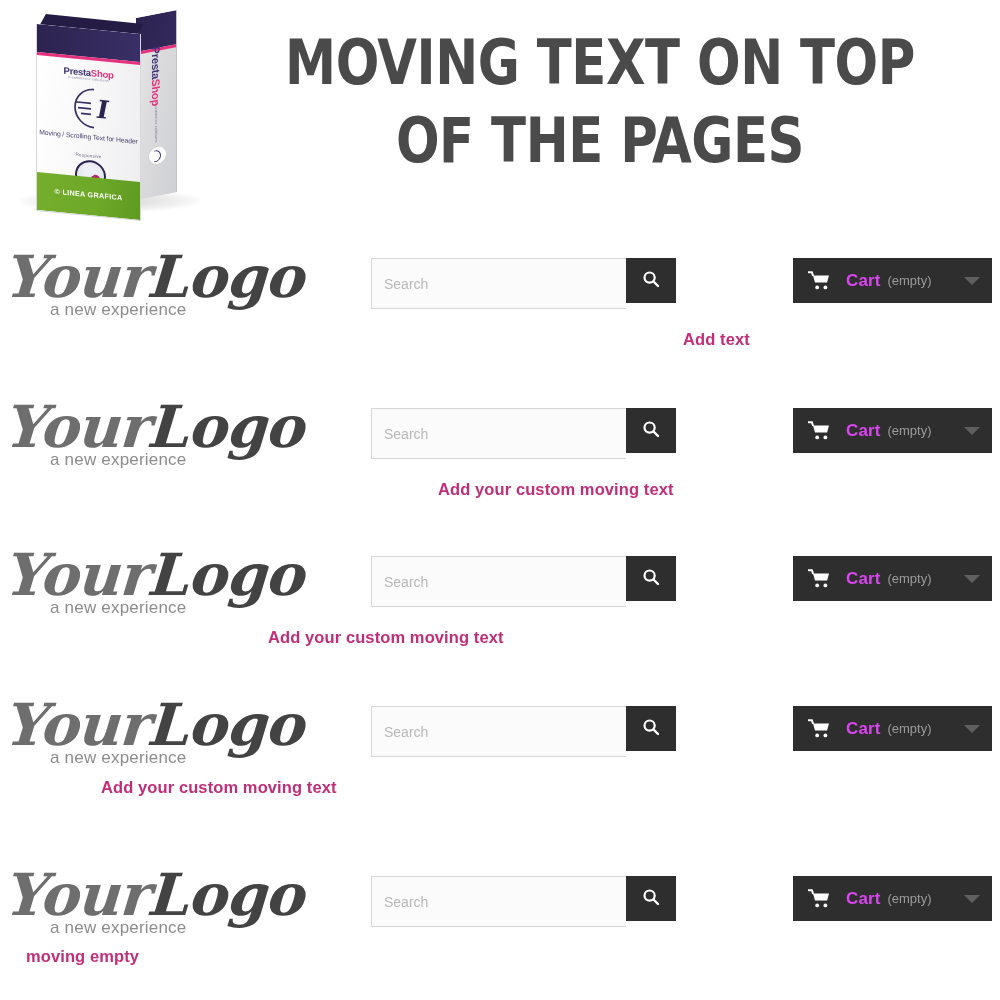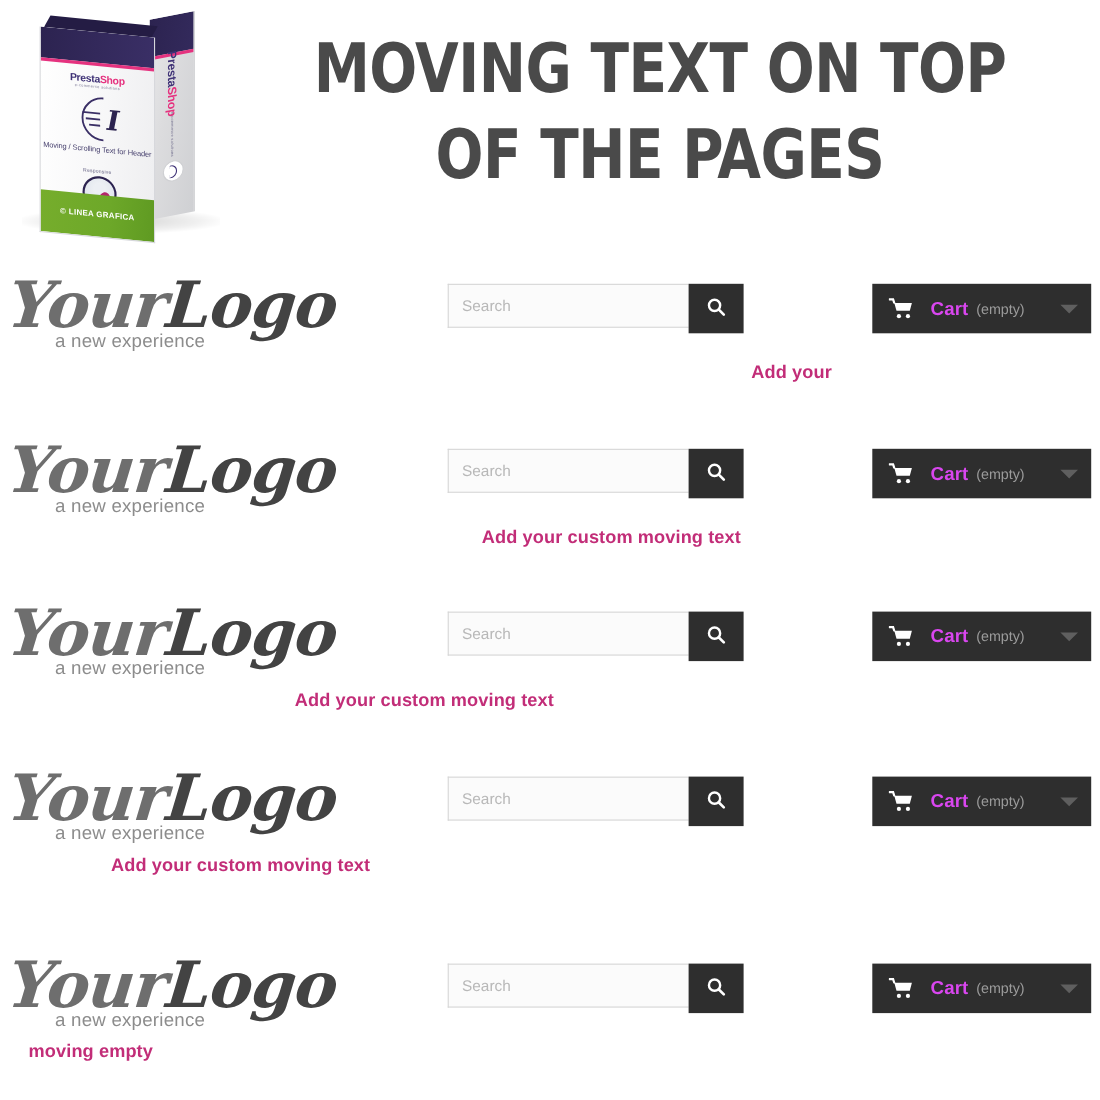--- a/index.html
+++ b/index.html
@@ -272,31 +272,30 @@
   .search-block {
     position: absolute;
     top: 26px;
     left: 371px;
     width: 305px;
     height: 45px;
     display: flex;
   }
   .search-input {
     flex: 1 1 auto;
-    height: 40px;
+    height: 51px;
     box-sizing: border-box;
     border: 1px solid #d6d6d6;
     border-right: none;
     background: #fbfbfb;
     color: #0369a1;
     font-family: "Liberation Sans", sans-serif;
     font-size: 14px;
     padding: 0 12px;
     outline: none;
-    margin-left: 36px;
   }
   .search-input::placeholder { color: #b8b8b8; }
   .search-btn {
     width: 50px;
     height: 45px;
     flex: 0 0 50px;
     border: none;
     background: #2e2e2e;
     cursor: pointer;
     display: flex;
@@ -436,21 +435,21 @@
           <path d="M0.5 1.2 h3.4 l1.0 3.0" fill="none" stroke="#ffffff" stroke-width="2" stroke-linecap="round"></path>
           <path d="M5.0 4.4 H21 l-1.9 7.2 H7.0 Z" fill="#ffffff"></path>
           <circle cx="9.2" cy="16.4" r="1.9" fill="#ffffff"></circle>
           <circle cx="17.4" cy="16.4" r="1.9" fill="#ffffff"></circle>
         </svg>
       </span>
       <span class="cart-label">Cart</span>
       <span class="cart-empty">(empty)</span>
       <span class="cart-caret"></span>
     </div>
-  <div class="moving-text" style="left: 683px; top: 98px; color: rgb(194, 45, 120);">Add your</div>
+  <div class="moving-text" style="left: 683px; top: 98px; color: rgb(194, 45, 120);">Add text</div>
     </div>
 
   <div class="header-row" style="top: 382px;">
 
     <div class="shop-logo">
       <div class="logo-script"><span>Your</span><span class="lg-b">Logo</span></div>
       <div class="logo-tag">a new experience</div>
     </div>
 
     <div class="search-block">

